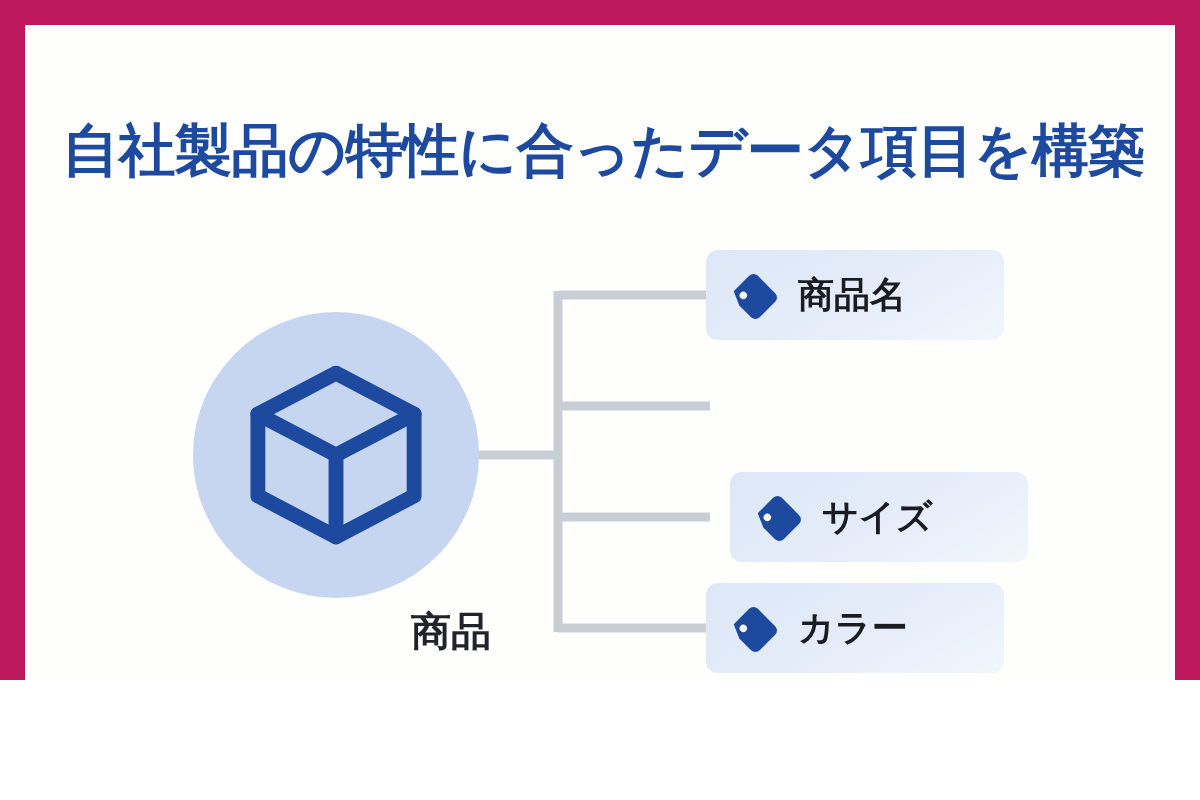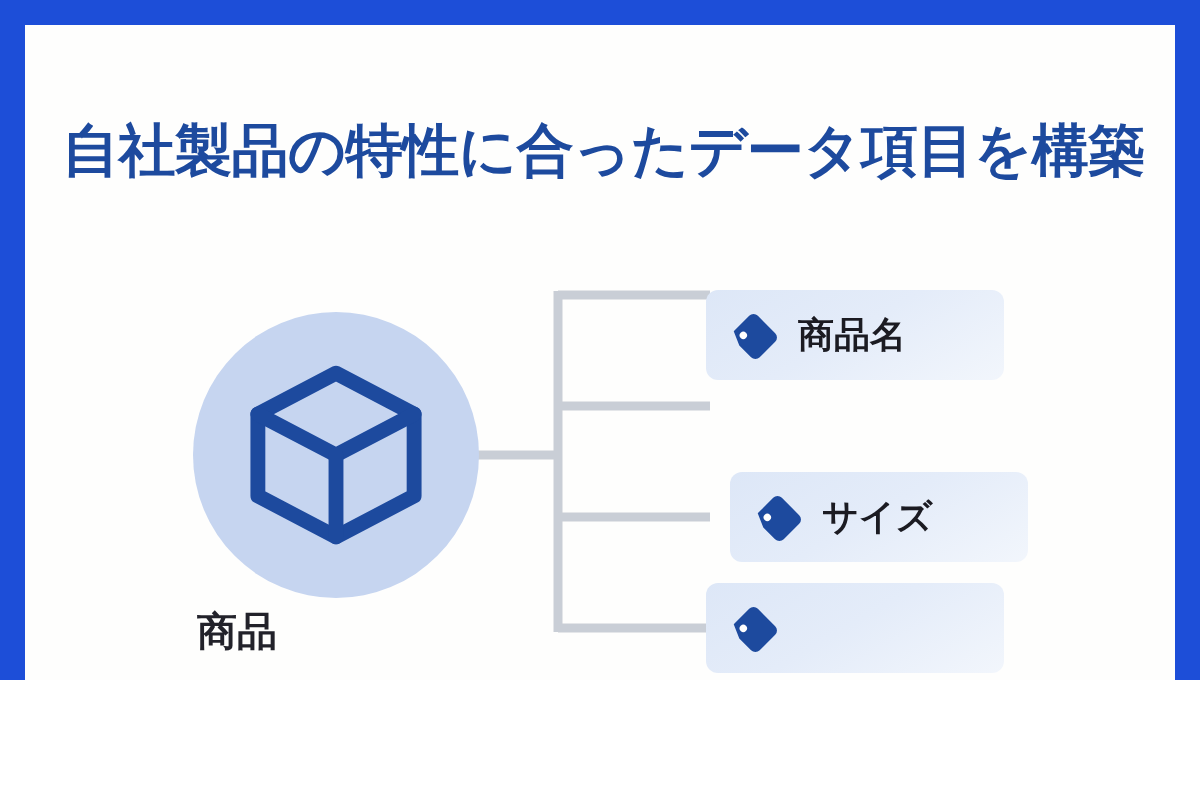--- a/index.html
+++ b/index.html
@@ -7,21 +7,21 @@
     margin: 0;
     padding: 0;
     background: #ffffff;
   }
 
   #screen {
     position: relative;
     width: 1200px;
     height: 680px;
     overflow: hidden;
-    background: #1d4ed8;
+    background: #be185d;
     font-family: "DejaVu Sans", "Liberation Sans", sans-serif;
   }
 
   
   #canvas {
     position: absolute;
     left: 25px;
     top: 25px;
     width: 1150px;
     height: 750px;
@@ -67,24 +67,24 @@
     position: absolute;
     left: 50%;
     top: 50%;
     width: 186px;
     height: 186px;
     transform: translate(-50%, -50%);
   }
 
   #node-caption {
     position: absolute;
-    left: 172px;
+    left: 180px;
     top: 583px;
     width: 286px;
-    text-align: left;
+    text-align: right;
     color: #22222a;
     font-size: 40px;
     font-weight: 700;
     line-height: 1.15;
     white-space: nowrap;
   }
 
   
   #connectors {
     position: absolute;
@@ -102,21 +102,21 @@
     width: 298px;
     height: 90px;
     border-radius: 12px;
     background: linear-gradient(150deg, #dde7f7 0%, #e4ecf9 48%, #f2f6fc 100%);
     display: flex;
     align-items: center;
     box-sizing: border-box;
     padding-left: 22px;
   }
 
-  .item-box.i0 { top: 225px; margin-top: 40px; }  
+  .item-box.i0 { top: 225px; }  
   .item-box.i1 { top: 336px; }
   .item-box.i2 { top: 447px; margin-left: 24px; }
   .item-box.i3 { top: 558px; }
 
   .tag-icon {
     flex: 0 0 auto;
     width: 56px;
     height: 56px;
     margin-right: 14px;
   }
@@ -188,16 +188,17 @@
       <span class="item-label">サイズ</span>
     </div>
 
     <div class="item-box i3">
       <svg class="tag-icon" viewBox="0 0 64 64" xmlns="http://www.w3.org/2000/svg" aria-hidden="true">
         <g transform="rotate(-45 32 32)">
           <path d="M17 11 h25 a7 7 0 0 1 7 7 v28 a7 7 0 0 1 -7 7 h-25 a7 7 0 0 1 -7 -7 v-19 z" fill="#1d4a9e"></path>
           <circle cx="21.5" cy="22" r="4.2" fill="#ffffff"></circle>
         </g>
       </svg>
+      <span class="item-label">カラー</span>
     </div>
 
   </div>
 </div>
 
 </body></html>

